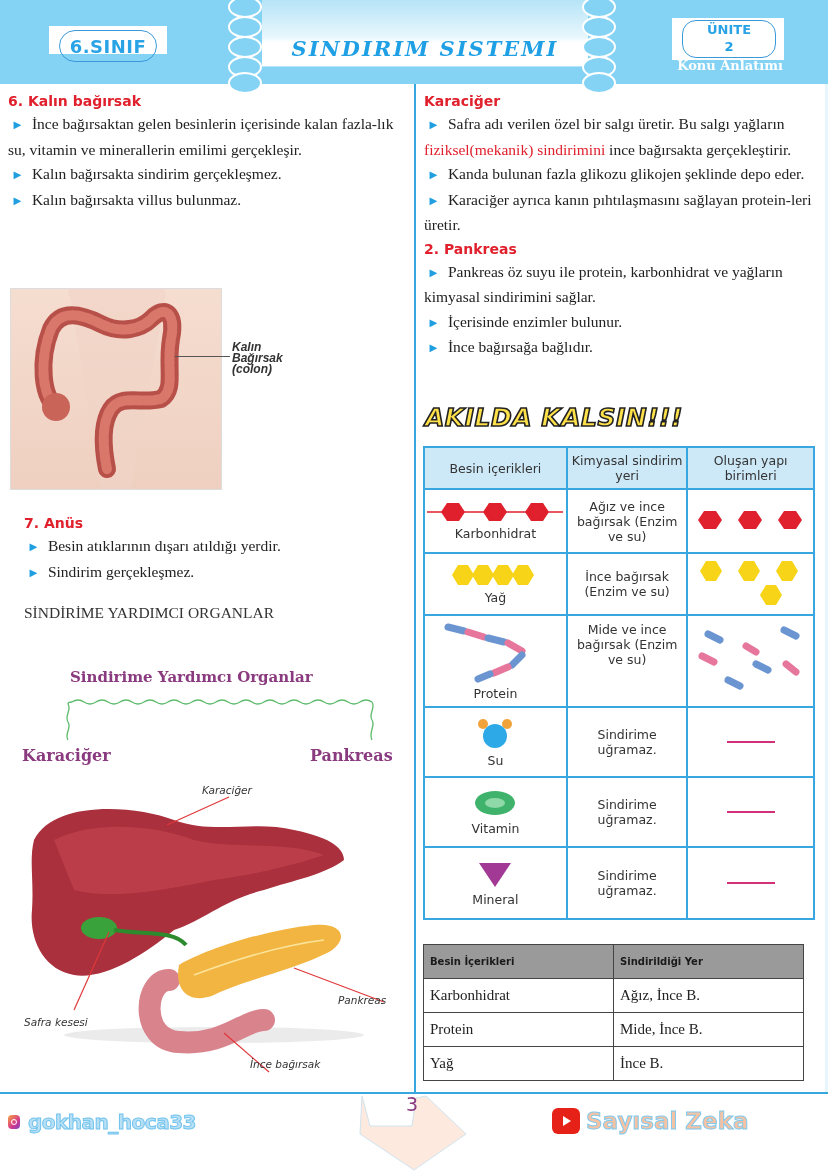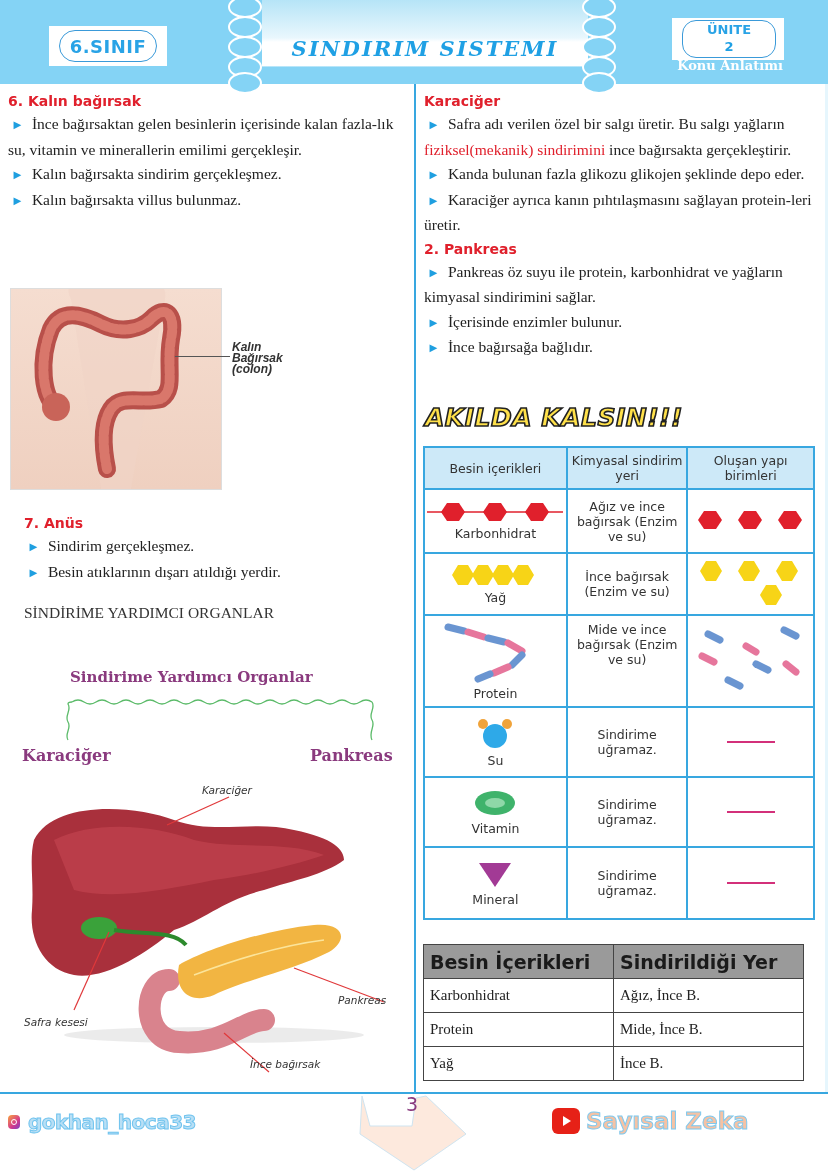--- a/index.html
+++ b/index.html
@@ -1,21 +1,21 @@
 <!DOCTYPE html>
 <html><head>
 <meta charset="utf-8">
 <style>
   * { box-sizing: border-box; margin: 0; padding: 0; }
   html, body { width: 828px; height: 1171px; background: #ffffff; overflow: hidden; }
   body { position: relative; font-family: "Liberation Serif", serif; color: #222; }
 
   
   .header { position: absolute; left: 0; top: 0; width: 828px; height: 84px; background: #84d3f5; }
-  .hdr-left-box { position: absolute; left: 49px; top: 26px; width: 118px; height: 40px; background: #fff; }
+  .hdr-left-box { position: absolute; left: 49px; top: 26px; width: 118px; height: 28px; background: #fff; }
   .hdr-left-pill { position: absolute; left: 10px; top: 4px; width: 98px; height: 32px; border: 1.5px solid #3a9ad9; border-radius: 16px;
     display: flex; align-items: center; justify-content: center; font-family: "DejaVu Sans", sans-serif; font-weight: bold; font-size: 18px; color: #29a3e6; letter-spacing: 0.5px; }
   .hdr-center { position: absolute; left: 262px; top: 0; width: 326px; height: 84px;
     background: linear-gradient(to bottom, #b6e4f7 0%, #e9f7fd 45%, #ffffff 50%, #ffffff 78%, #84d3f5 80%, #84d3f5 100%); }
   .hdr-title { position: absolute; left: 0; top: 36px; width: 100%; text-align: center; font-family: "DejaVu Serif", serif; font-style: italic; font-weight: bold; font-size: 21px; color: #1fa0e4; letter-spacing: 2px; }
   .bubbles { position: absolute; top: 0; width: 36px; height: 84px; }
   .bubble { position: absolute; width: 34px; height: 22px; border-radius: 50%; background: #84d3f5; border: 2px solid #fff; }
   .hdr-right-box { position: absolute; left: 672px; top: 18px; width: 112px; height: 42px; background: #fff; }
   .hdr-right-pill { position: absolute; left: 10px; top: 2px; width: 94px; height: 38px; border: 1.5px solid #3a9ad9; border-radius: 14px; text-align: center;
     font-family: "DejaVu Sans", sans-serif; font-weight: bold; font-size: 13px; color: #29a3e6; line-height: 17px; }
@@ -56,21 +56,21 @@
   .ntable td, .ntable th { border: 2.5px solid #38a7e0; text-align: center; vertical-align: middle; font-size: 12.5px; color: #333; line-height: 15px; font-weight: normal; }
   .ntable th { background: #cde9f8; height: 42px; }
   .ntable .c1 { width: 143px; }
   .ntable .c2 { width: 122px; }
   .ntable .c3 { width: 127px; }
   .cell-name { font-size: 12.5px; color: #333; }
 
   
   .stable { position: absolute; left: 423px; top: 944px; width: 381px; border-collapse: collapse; }
   .stable td, .stable th { border: 1.5px solid #444; height: 34px; padding-left: 6px; text-align: left; font-size: 15px; }
-  .stable th { background: #9a9a9a; font-family: "DejaVu Sans", sans-serif; font-weight: bold; font-size: 19px; color: #1a1a1a; }
+  .stable th { background: #9a9a9a; font-family: "DejaVu Sans", sans-serif; font-weight: bold; font-size: 10px; color: #1a1a1a; }
   .stable td { font-family: "Liberation Serif", serif; color: #222; }
   .stable .s1 { width: 190px; }
 
   
   .footer-line { position: absolute; left: 0; top: 1092px; width: 828px; height: 2px; background: #38a7e0; }
   .page-num { position: absolute; left: 406px; top: 1093px; font-family: "DejaVu Sans", sans-serif; font-size: 19px; color: #8a3a7e; }
   .footer-arrow { position: absolute; left: 356px; top: 1094px; }
   .insta { position: absolute; left: 8px; top: 1110px; display: flex; align-items: center; gap: 8px; }
   .insta-icon { width: 12px; height: 14px; border-radius: 4px; background: linear-gradient(135deg, #f9a23c, #d43a8c 60%, #7b3fc4); position: relative; }
   .insta-icon::after { content: ""; position: absolute; left: 3px; top: 4px; width: 4px; height: 4px; border: 1px solid #fff; border-radius: 50%; }
@@ -137,22 +137,22 @@
 </div>
 <div class="colon-line"></div>
 <div class="colon-label">
   <div>Kalın</div>
   <div>Bağırsak</div>
   <div>(colon)</div>
 </div>
 
 <div style="position:absolute; left:24px; top:512px; width:400px;">
   <div class="sec-title">7. Anüs</div>
+  <div class="para"><span class="arrow">►</span><span>Besin atıklarının dışarı atıldığı yerdir.</span></div>
   <div class="para"><span class="arrow">►</span><span>Sindirim gerçekleşmez.</span></div>
-  <div class="para"><span class="arrow">►</span><span>Besin atıklarının dışarı atıldığı yerdir.</span></div>
   <div class="para" style="margin-top:16px; font-size:15.5px; color:#333;">SİNDİRİME YARDIMCI ORGANLAR</div>
 </div>
 
 <div class="organs-head">Sindirime Yardımcı Organlar</div>
 <svg class="brace" width="320" height="46" viewBox="0 0 320 46">
   <path d="M6 44 C2 38 10 32 6 26 C2 20 10 14 6 8 Q6 6 10 6" fill="none" stroke="#5cbb6a" stroke-width="1.3"></path>
   <path d="M10 6 q6 -4 12 0 t12 0 t12 0 t12 0 t12 0 t12 0 t12 0 t12 0 t12 0 t12 0 t12 0 t12 0 t12 0 t12 0 t12 0 t12 0 t12 0 t12 0 t12 0 t12 0 t12 0 t12 0 t12 0 t12 0 t12 0" fill="none" stroke="#5cbb6a" stroke-width="1.3"></path>
   <path d="M310 6 C314 12 306 18 310 24 C314 30 306 36 310 44" fill="none" stroke="#5cbb6a" stroke-width="1.3"></path>
 </svg>
 <div class="organ-left">Karaciğer</div>

